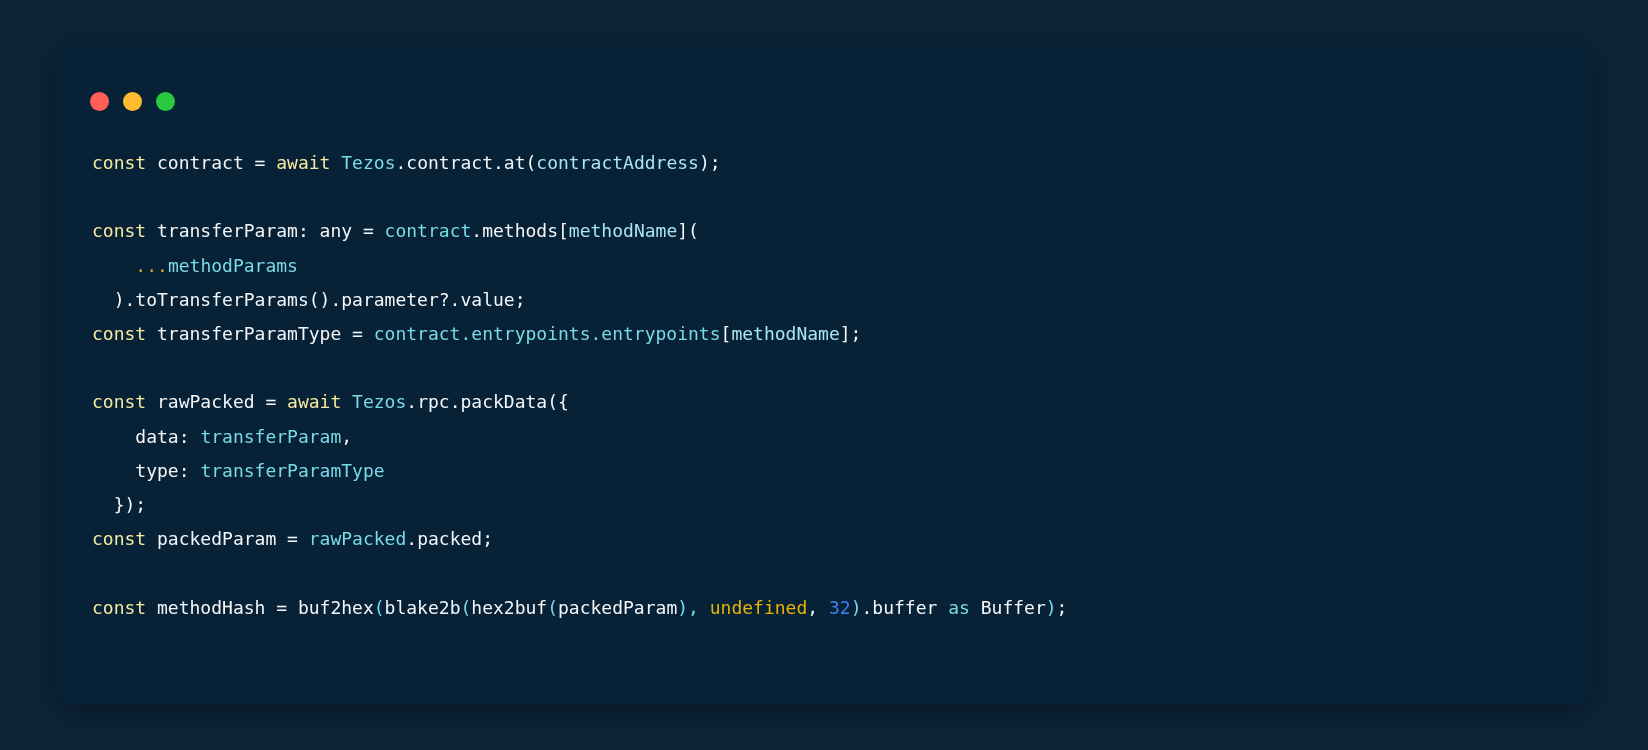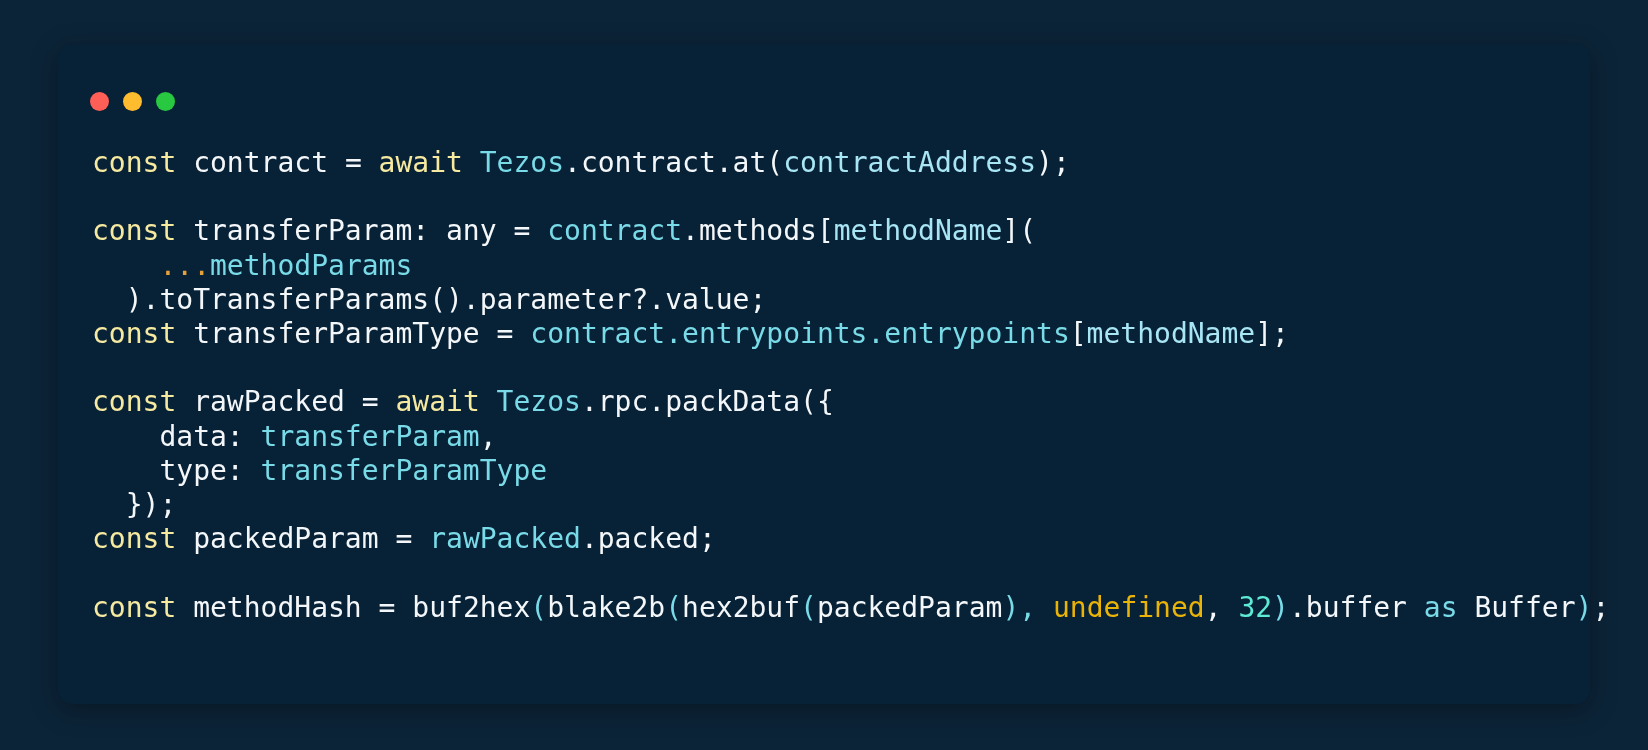--- a/index.html
+++ b/index.html
@@ -39,36 +39,36 @@
     border-radius: 50%;
     display: inline-block;
   }
   .dot-red    { background: #ff5f57; }
   .dot-yellow { background: #febc2e; }
   .dot-green  { background: #28c840; }
 
   .code-body {
     padding: 30px 34px 0 34px;
     font-family: "DejaVu Sans Mono", "Liberation Mono", monospace;
-    font-size: 28px;
+    font-size: 18px;
     line-height: 34.2px;
     letter-spacing: 0px;
     white-space: pre;
   }
   .line { min-height: 34.2px; white-space: pre; }
   .blank { min-height: 34.2px; }
 
   
   .t-kw    { color: #f6e9a0; }   
   .t-plain { color: #f4f7f9; }   
   .t-obj   { color: #79dbe8; }   
   .t-param { color: #a9e6f5; }   
   .t-spread{ color: #e5a13a; }   
   .t-undef { color: #eab308; }   
-  .t-num   { color: #5eead4; }   
+  .t-num   { color: #3b82f6; }   
 </style>
 </head>
 <body>
 
 <div id="page">
   <div class="code-card">
 
     <div class="titlebar">
       <span class="dot dot-red"></span>
       <span class="dot dot-yellow"></span>

